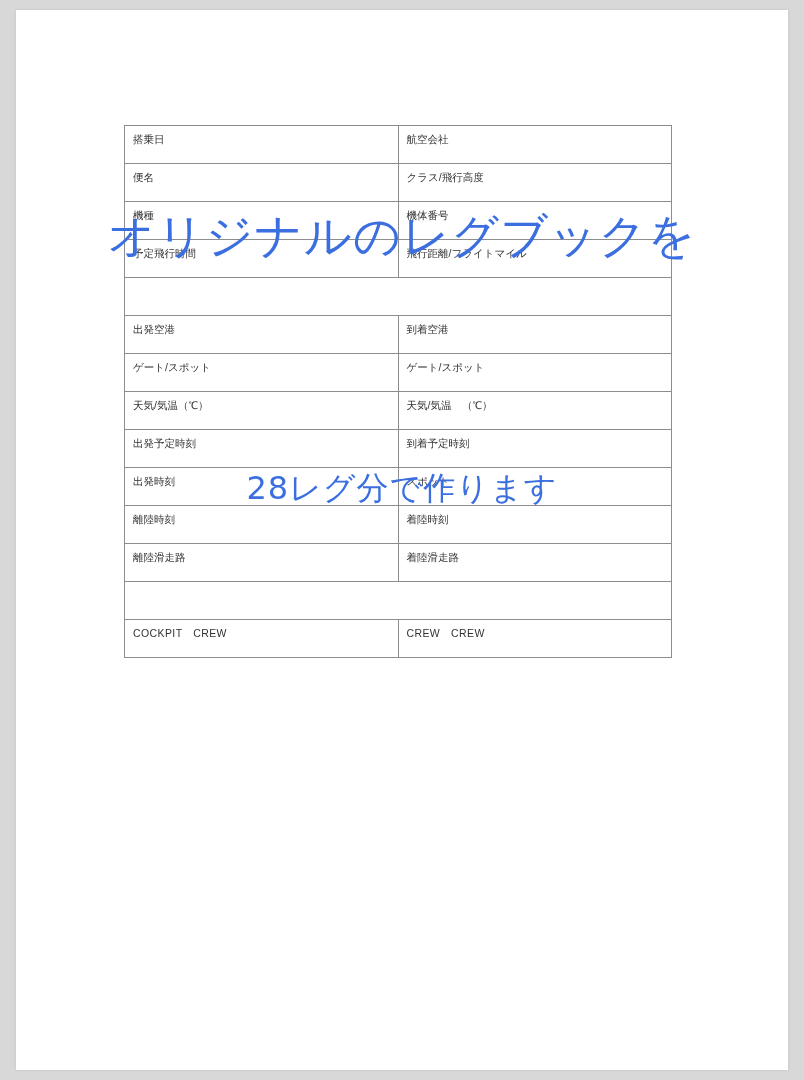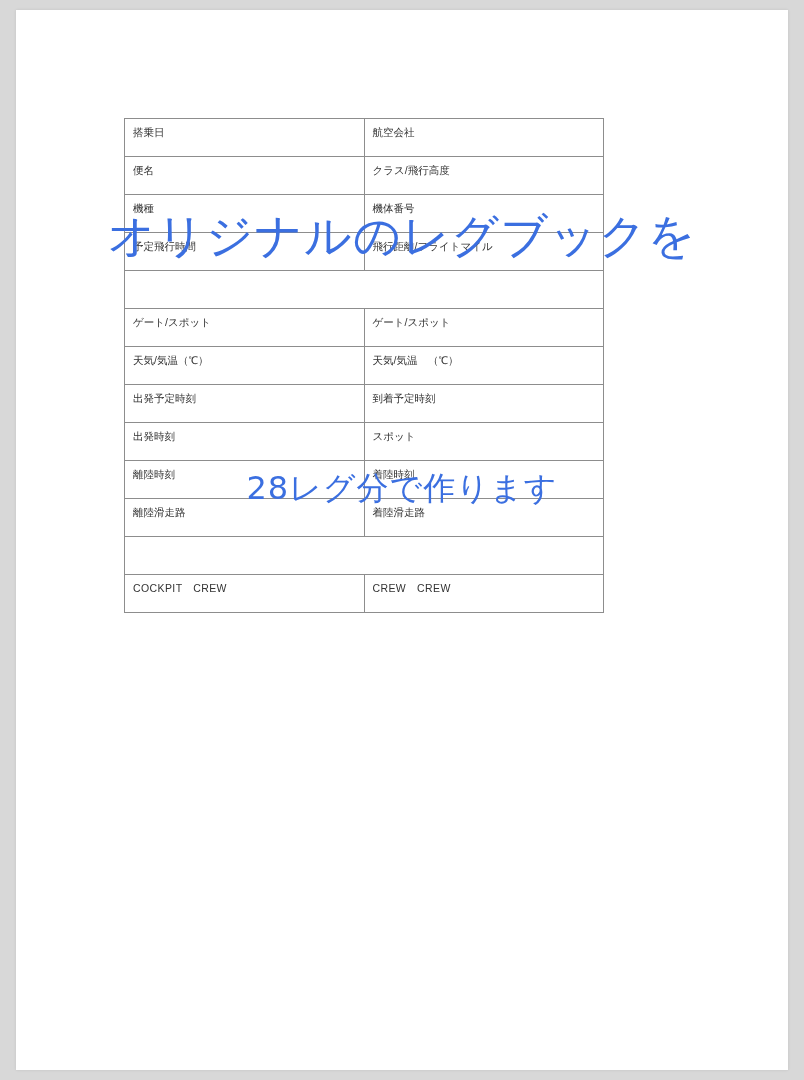--- a/index.html
+++ b/index.html
@@ -23,23 +23,24 @@
     background: #ffffff;
     box-shadow: 0 0 3px rgba(0,0,0,0.10);
   }
   .sheet {
     position: absolute;
     left: 108px;
     top: 108px;
     width: 548px;
   }
   table.logbook {
-    width: 480px;
+    width: 548px;
     border-collapse: collapse;
     table-layout: fixed;
+    margin-top: 7px;
   }
   table.logbook td {
     border: 1px solid #8d8d8d;
     vertical-align: top;
     padding: 7px 0 0 8px;
     font-size: 10.5px;
     color: #333333;
     line-height: 1.25;
     height: 38px;
     box-sizing: border-box;
@@ -105,20 +106,24 @@
         <tr>
           <td>予定飛行時間</td>
           <td>飛行距離/フライトマイル</td>
         </tr>
 
 
         <tr>
           <td class="spacer" colspan="2"></td>
         </tr>
 
+        <tr>
+          <td>出発空港</td>
+          <td>到着空港</td>
+        </tr>
 
         <tr>
           <td>ゲート/スポット</td>
           <td>ゲート/スポット</td>
         </tr>
 
         <tr>
           <td>天気/気温（℃）</td>
           <td>天気/気温　（℃）</td>
         </tr>

